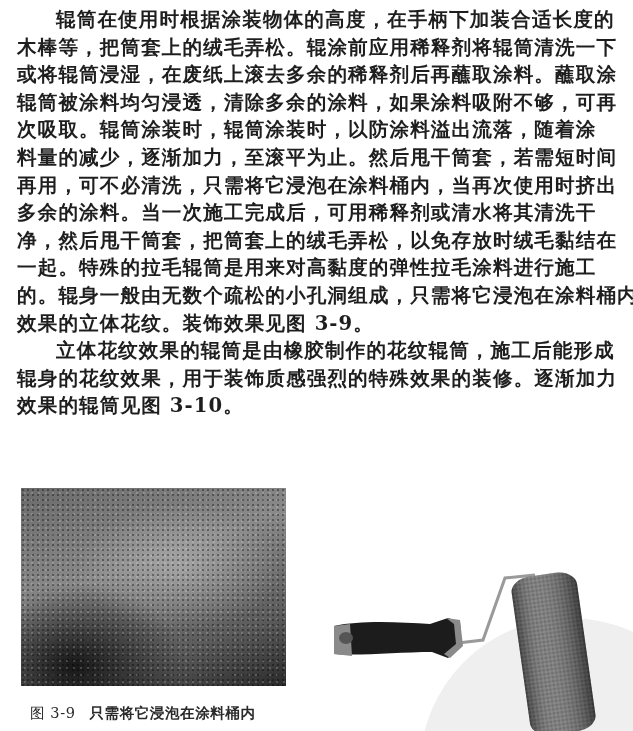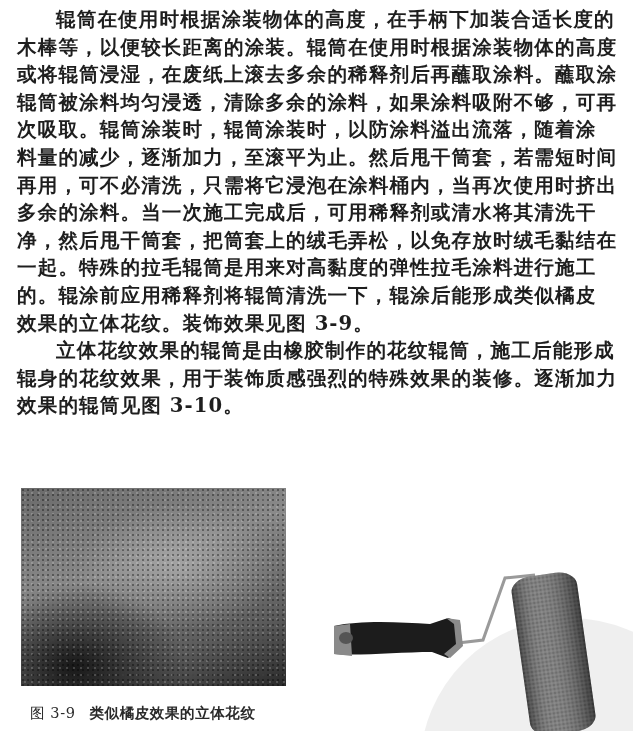--- a/index.html
+++ b/index.html
@@ -48,30 +48,30 @@
     .roller-wrap { position: absolute; left: 320px; top: 560px; width: 313px; height: 171px; }
   </style>
 </head>
 <body>
 
 <div class="page">
 
   <div class="text-block">
     <p class="para">
       <span class="line first">辊筒在使用时根据涂装物体的高度，在手柄下加装合适长度的</span>
-      <span class="line">木棒等，以便较长距离的涂装。辊筒在使用时根据涂装物体的高度</span>
+      <span class="line">木棒等，把筒套上的绒毛弄松。辊涂前应用稀释剂将辊筒清洗一下</span>
       <span class="line">或将辊筒浸湿，在废纸上滚去多余的稀释剂后再蘸取涂料。蘸取涂</span>
       <span class="line">辊筒被涂料均匀浸透，清除多余的涂料，如果涂料吸附不够，可再</span>
       <span class="line">次吸取。辊筒涂装时，辊筒涂装时，以防涂料溢出流落，随着涂</span>
       <span class="line">料量的减少，逐渐加力，至滚平为止。然后甩干筒套，若需短时间</span>
       <span class="line">再用，可不必清洗，只需将它浸泡在涂料桶内，当再次使用时挤出</span>
       <span class="line">多余的涂料。当一次施工完成后，可用稀释剂或清水将其清洗干</span>
       <span class="line">净，然后甩干筒套，把筒套上的绒毛弄松，以免存放时绒毛黏结在</span>
       <span class="line">一起。特殊的拉毛辊筒是用来对高黏度的弹性拉毛涂料进行施工</span>
-      <span class="line">的。辊涂前应用稀释剂将辊筒清洗一下，辊涂后能形成类似橘皮</span>
+      <span class="line">的。辊身一般由无数个疏松的小孔洞组成，只需将它浸泡在涂料桶内</span>
       <span class="line">效果的立体花纹。装饰效果见图 3-9。</span>
     </p>
     <p class="para">
       <span class="line first">立体花纹效果的辊筒是由橡胶制作的花纹辊筒，施工后能形成</span>
       <span class="line">辊身的花纹效果，用于装饰质感强烈的特殊效果的装修。逐渐加力</span>
       <span class="line">效果的辊筒见图 3-10。</span>
     </p>
   </div>
 
   <div class="watermark"></div>
@@ -103,19 +103,19 @@
       <path d="M126,58 L140,60 L143,86 L130,98 L124,94 L136,84 L134,64 Z" fill="#8a8a8a"></path>
 
       <g transform="rotate(-8 232 90)">
         <rect x="200" y="14" width="66" height="160" rx="20" ry="14" fill="url(#knurl)"></rect>
         <rect x="200" y="14" width="66" height="160" rx="20" ry="14" fill="url(#cylShade)"></rect>
       </g>
     </svg>
   </div>
 
   <div class="cap cap-left">
-    <span class="num">图 3-9</span><span>类似橘皮效果的立体花纹</span>
+    <span class="num">图 3-9</span><span>只需将它浸泡在涂料桶内</span>
   </div>
   <div class="cap cap-right">
     <span class="num">图 3-10</span><span>立体花纹效果的辊筒</span>
   </div>
 
 </div>
 
 </body></html>

